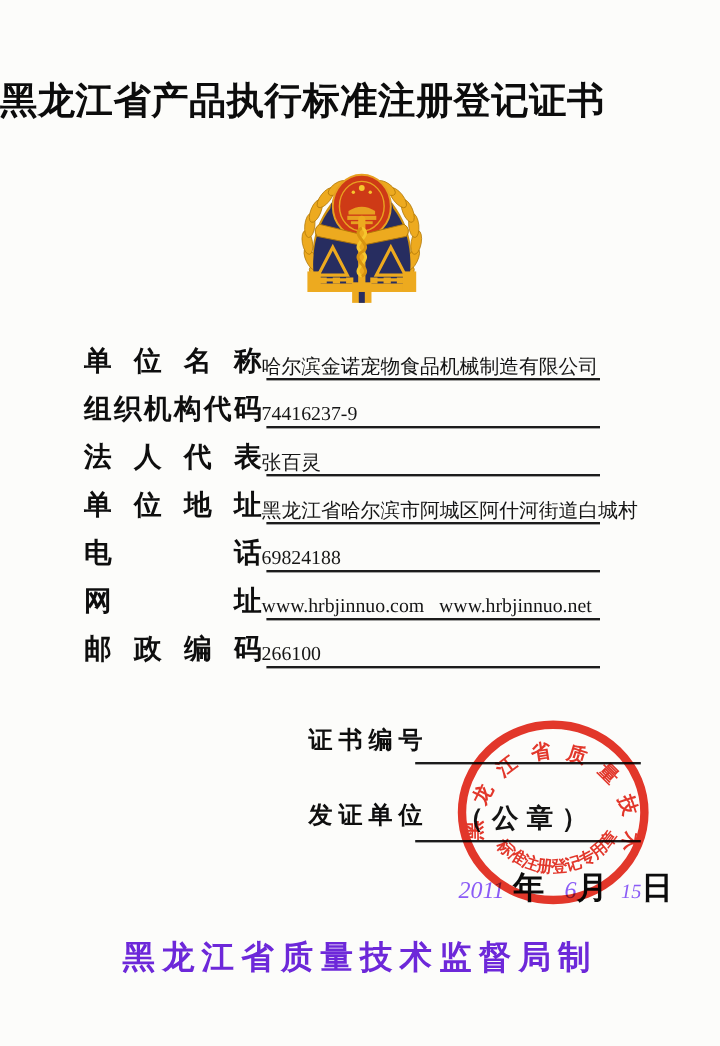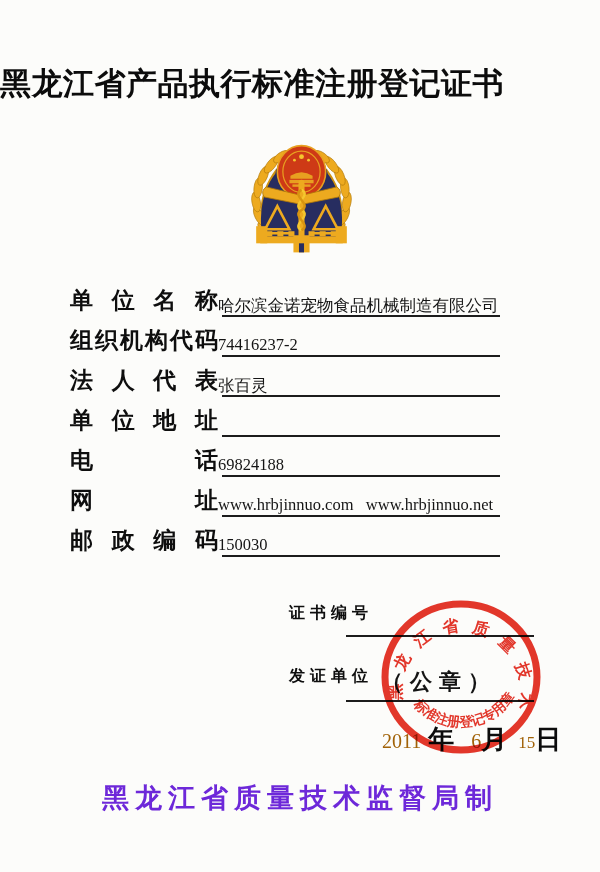--- a/index.html
+++ b/index.html
@@ -26,30 +26,30 @@
   [data-justify]{display:flex;justify-content:space-between;}
   .fline{
     position:absolute;left:152px;width:278px;top:31px;height:0;
     border-bottom:2px solid #1c1c1c;
   }
   .fvalue{
     position:absolute;left:148px;top:11px;
     font-size:16.5px;white-space:pre;color:#151515;
   }
   
-  .certlabel{font-size:16px;font-weight:bold;letter-spacing:5px;color:#0e0e0e;margin-left:32px;}
+  .certlabel{font-size:20px;font-weight:bold;letter-spacing:5px;color:#0e0e0e;}
   .cnum-label{left:257px;top:603px;}
   .cnum-line{left:346px;top:635px;width:188px;height:0;border-bottom:2px solid #1c1c1c;}
   .cnum-value{left:352px;top:612px;font-size:17px;}
   .issuer-label{left:257px;top:666px;}
   .issuer-value{left:381px;top:667px;font-size:22px;font-weight:bold;letter-spacing:7px;color:#141414;}
   .issuer-line{left:346px;top:700px;width:188px;height:0;border-bottom:2px solid #1c1c1c;}
   
   .daterow{left:382px;top:722px;display:flex;align-items:baseline;}
-  .d-num{font-size:20px;color:#a16207;}
+  .d-num{font-size:20px;color:#8b5cf6;font-style:italic;}
   .d-num.small{font-size:17px;}
   .d-cjk{font-size:26px;font-weight:bold;color:#0c0c0c;}
   .gap1{margin-left:7px;} .gap2{margin-left:17px;} .gap3{margin-left:11px;}
   
   .seal{left:380px;top:598px;width:162px;height:160px;mix-blend-mode:multiply;opacity:.93;}
   
   .footer{
     top:780px;left:0;right:0;text-align:center;
     font-size:27px;font-weight:600;letter-spacing:6px;color:#6d28d9;
   }
@@ -147,40 +147,41 @@
 <div class="abs frow" style="top:324px">
   <span class="flabel" data-justify="">
       <span>组</span>
       <span>织</span>
       <span>机</span>
       <span>构</span>
       <span>代</span>
       <span>码</span>
     </span>
   <span class="fline"></span>
-  <span class="fvalue">74416237-2</span>
+  <span class="fvalue">74416237-9</span>
 </div>
 <div class="abs frow" style="top:364px">
   <span class="flabel" data-justify="">
       <span>法</span>
       <span>人</span>
       <span>代</span>
       <span>表</span>
     </span>
   <span class="fline"></span>
   <span class="fvalue">张百灵</span>
 </div>
 <div class="abs frow" style="top:404px">
   <span class="flabel" data-justify="">
       <span>单</span>
       <span>位</span>
       <span>地</span>
       <span>址</span>
     </span>
   <span class="fline"></span>
+  <span class="fvalue">黑龙江省哈尔滨市阿城区阿什河街道白城村</span>
 </div>
 <div class="abs frow" style="top:444px">
   <span class="flabel" data-justify="">
       <span>电</span>
       <span>话</span>
     </span>
   <span class="fline"></span>
   <span class="fvalue">69824188</span>
 </div>
 <div class="abs frow" style="top:484px">
@@ -192,21 +193,21 @@
   <span class="fvalue">www.hrbjinnuo.com   www.hrbjinnuo.net</span>
 </div>
 <div class="abs frow" style="top:524px">
   <span class="flabel" data-justify="">
       <span>邮</span>
       <span>政</span>
       <span>编</span>
       <span>码</span>
     </span>
   <span class="fline"></span>
-  <span class="fvalue">150030</span>
+  <span class="fvalue">266100</span>
 </div>
 
 <div class="abs certlabel cnum-label">证书编号</div>
 <span class="abs cnum-value"></span>
 <div class="abs cnum-line"></div>
 
 <div class="abs certlabel issuer-label">发证单位</div>
 <div class="abs issuer-value">（公章）</div>
 <div class="abs issuer-line"></div>
 

